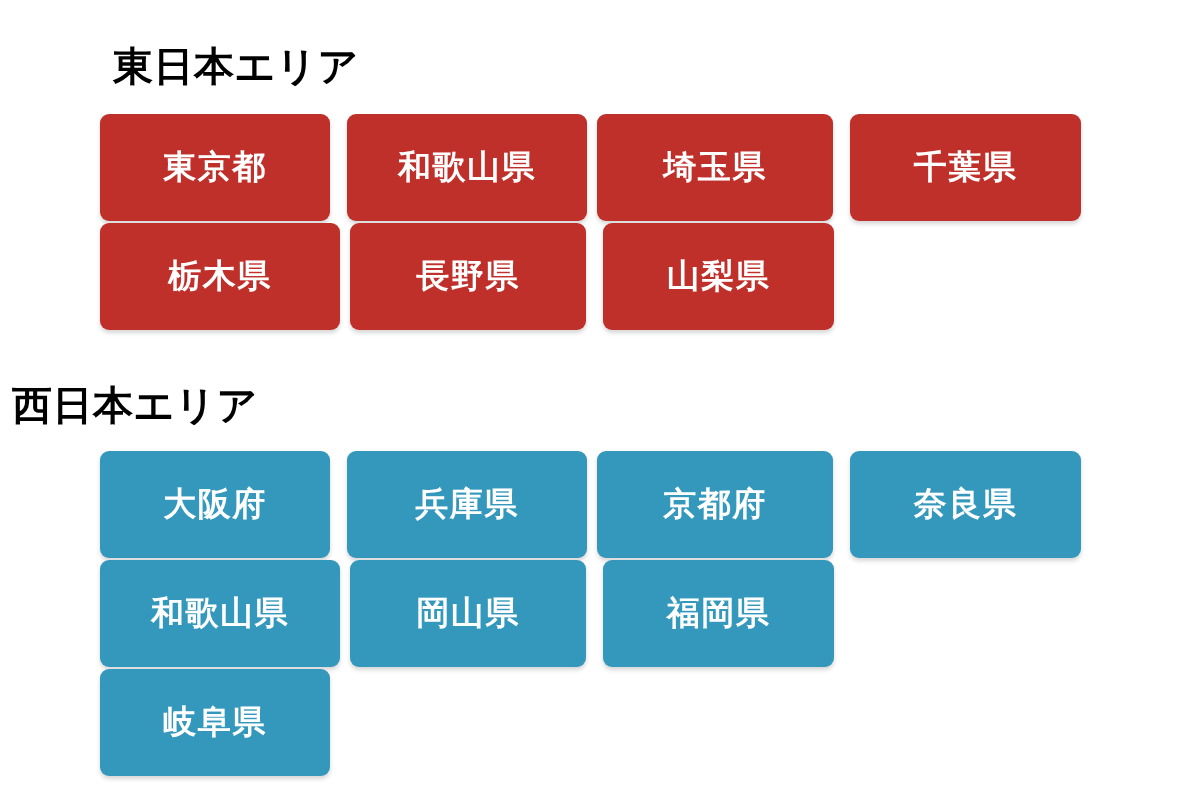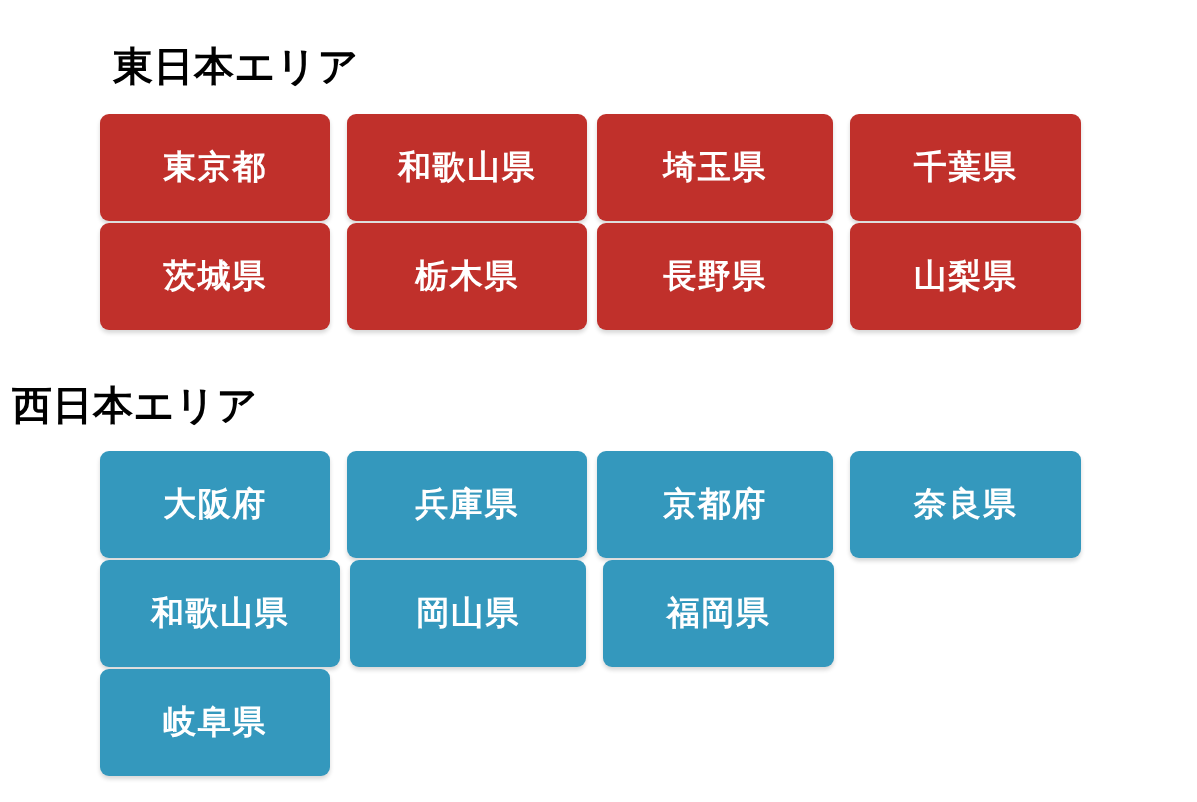--- a/index.html
+++ b/index.html
@@ -112,23 +112,20 @@
         </div>
         <div class="slot slot-3">
           <div class="tag tag-east">埼玉県</div>
         </div>
         <div class="slot slot-4">
           <div class="tag tag-east">千葉県</div>
         </div>
       </div>
 
       <div class="tag-row">
-        <div class="slot slot-1">
-          <div class="tag tag-east">茨城県</div>
-        </div>
         <div class="slot slot-2">
           <div class="tag tag-east">栃木県</div>
         </div>
         <div class="slot slot-3">
           <div class="tag tag-east">長野県</div>
         </div>
         <div class="slot slot-4">
           <div class="tag tag-east">山梨県</div>
         </div>
       </div>

